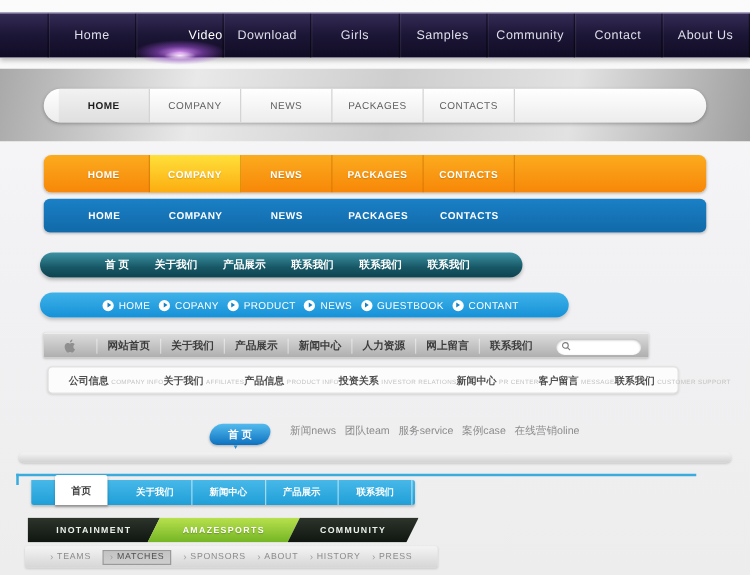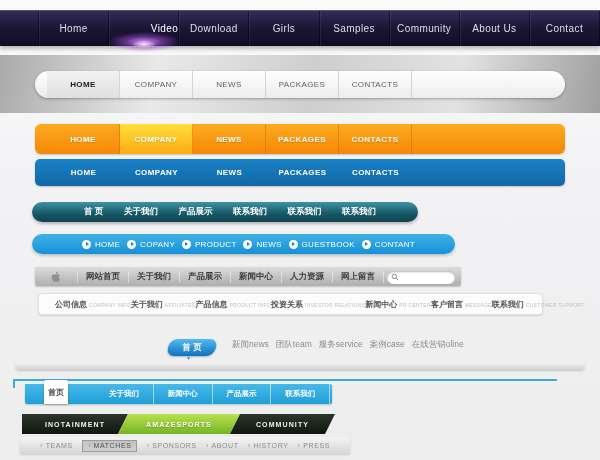--- a/index.html
+++ b/index.html
@@ -104,21 +104,21 @@
   .r6-arrow {
     width:0; height:0;
     border-left:3px solid #1580c5;
     border-top:2.5px solid transparent;
     border-bottom:2.5px solid transparent;
     margin-left:1px;
   }
   .r6-label { font-size:8px; color:#ffffff; letter-spacing:.3px; white-space:nowrap; }
   
   .r7 {
-    position:absolute; left:35px; top:266px; width:426px; height:20px;
+    position:absolute; left:35px; top:266px; width:484px; height:20px;
     background:linear-gradient(180deg,#dcdcdc 0%,#aeaeae 100%);
     border-top:1px solid #ececec; border-radius:2px;
     box-shadow:0 1px 2px rgba(0,0,0,.2);
     display:flex; align-items:center;
   }
   .r7-logo { width:42px; display:flex; align-items:center; justify-content:center; }
   .r7-item {
     width:51px; text-align:center; font-size:8.5px; font-weight:bold; color:#3c3c3c;
     border-left:1px solid rgba(255,255,255,.45); cursor:pointer; white-space:nowrap;
   }
@@ -166,21 +166,21 @@
   }
   
   .r10-line { position:absolute; left:13px; top:379px; width:544px; height:2px; background:#39acdd; }
   .r10-bend { position:absolute; left:13px; top:379px; width:2px; height:9px; background:#39acdd; }
   .r10-bar {
     position:absolute; left:25px; top:384px; width:307px; height:20px;
     background:linear-gradient(180deg,#47b8e8 0%,#1f9fd8 100%);
     border-radius:0 2px 2px 2px; box-shadow:0 1px 2px rgba(0,0,0,.2);
   }
   .r10-tab {
-    position:absolute; left:44px; top:380px; width:24px; height:24px;
+    position:absolute; left:44px; top:380px; width:42px; height:24px;
     background:#ffffff; border-radius:2px 2px 0 0;
     box-shadow:0 1px 2px rgba(0,0,0,.25);
     display:flex; align-items:center; justify-content:center;
     font-size:8px; font-weight:bold; color:#444444; cursor:pointer;
   }
   .r10-items { position:absolute; left:70px; top:0; width:235px; height:20px; display:flex; }
   .r10-item {
     flex:1; display:flex; align-items:center; justify-content:center;
     font-size:7.5px; font-weight:bold; color:#ffffff;
     border-right:1px solid rgba(255,255,255,.55); cursor:pointer; white-space:nowrap;
@@ -224,22 +224,22 @@
   <div class="r1-item">Home</div>
   <div class="r1-item active">
     <span class="r1-glow"></span>
     <span class="r1-glow-core"></span>
     <span>Video</span>
   </div>
   <div class="r1-item">Download</div>
   <div class="r1-item">Girls</div>
   <div class="r1-item">Samples</div>
   <div class="r1-item">Community</div>
+  <div class="r1-item">Contact</div>
   <div class="r1-item">About Us</div>
-  <div class="r1-item">Contact</div>
 </div>
 
 <div class="r2-band"></div>
 <div class="r2-pill">
   <div class="r2-item active">HOME</div>
   <div class="r2-item">COMPANY</div>
   <div class="r2-item">NEWS</div>
   <div class="r2-item">PACKAGES</div>
   <div class="r2-item">CONTACTS</div>
 </div>

